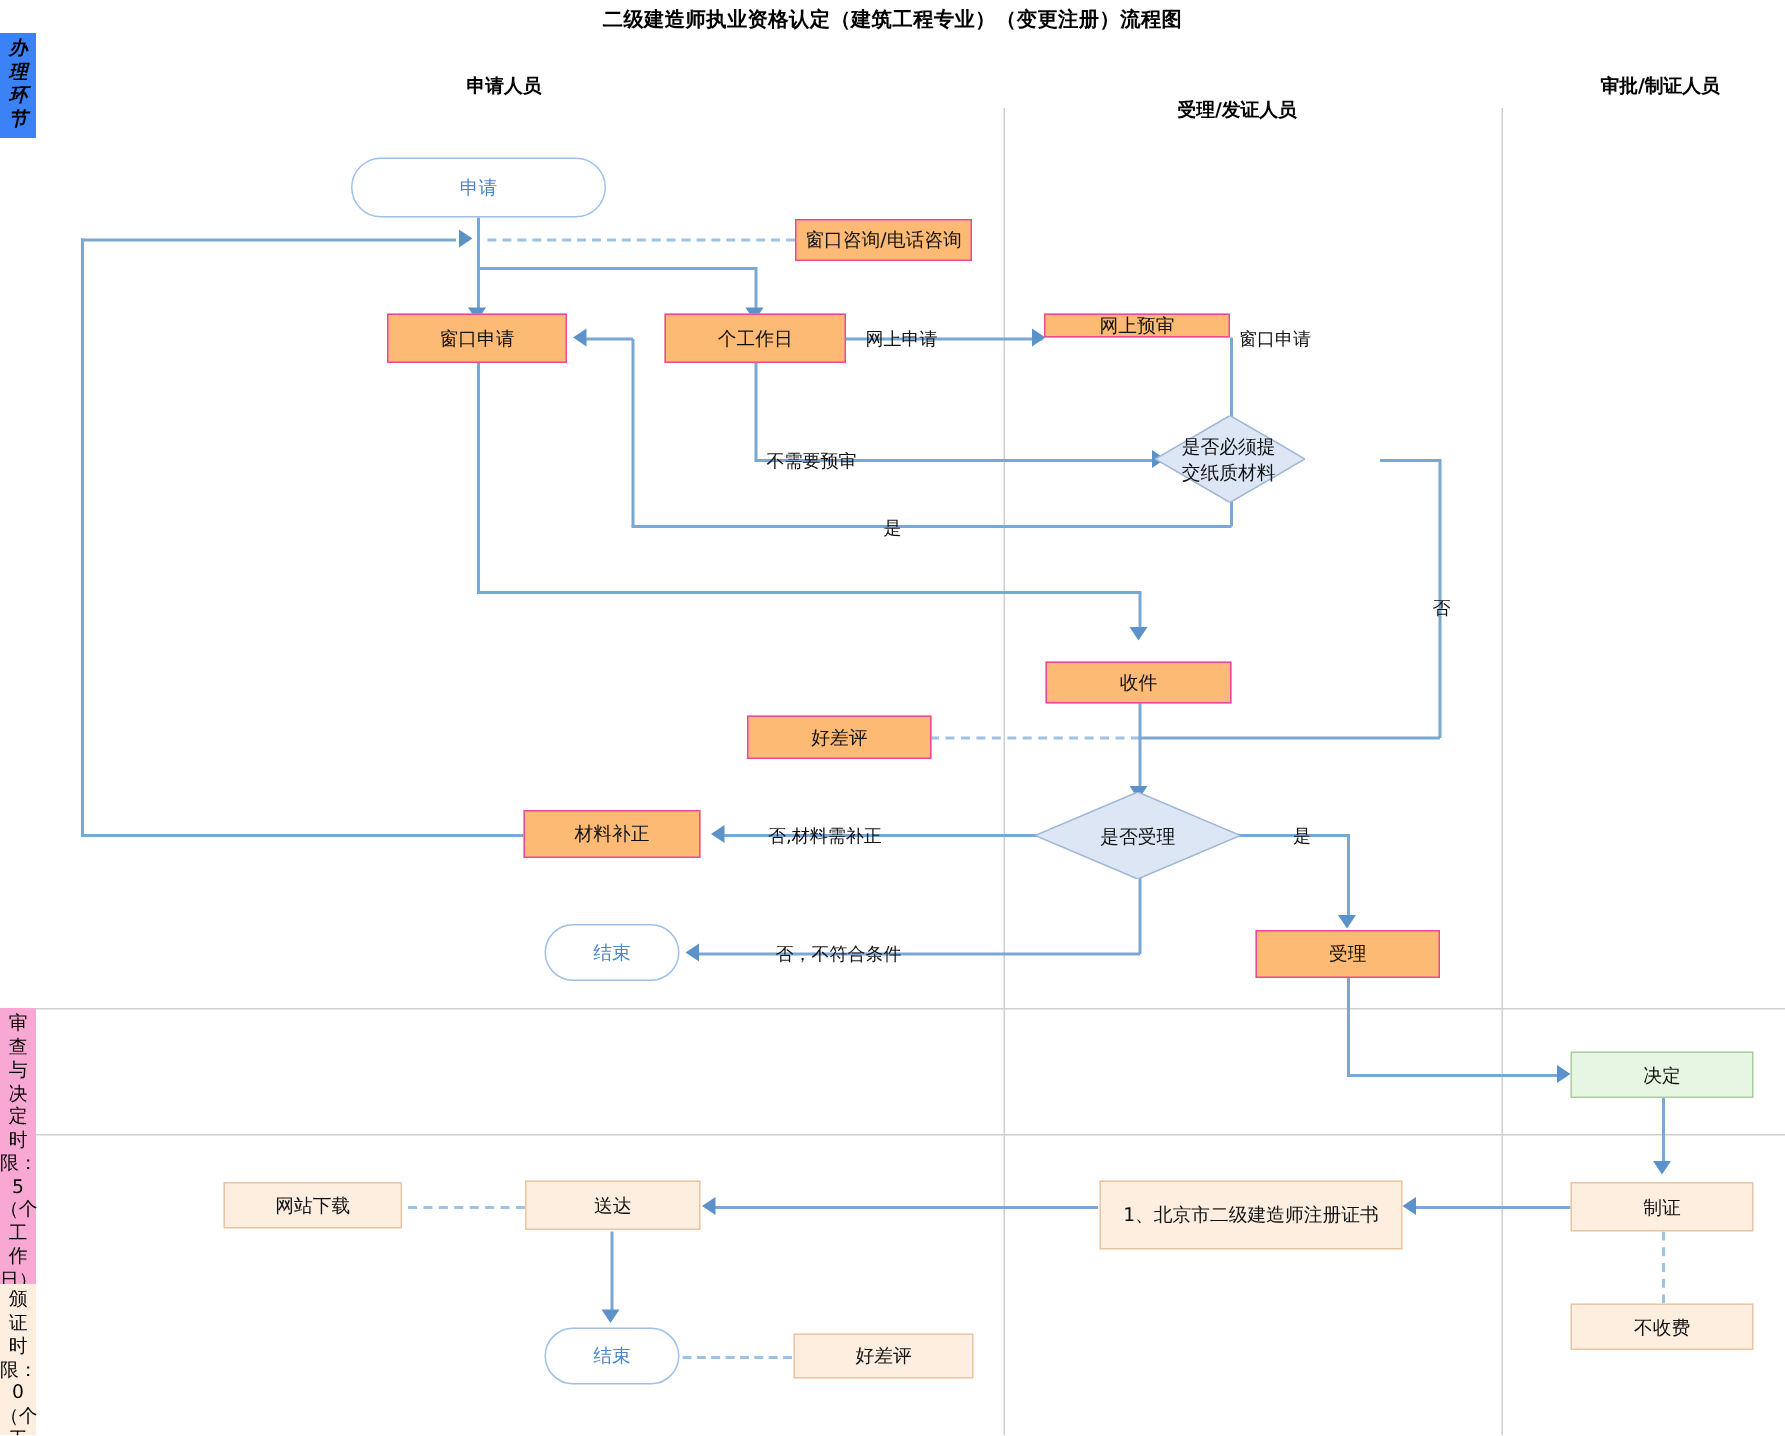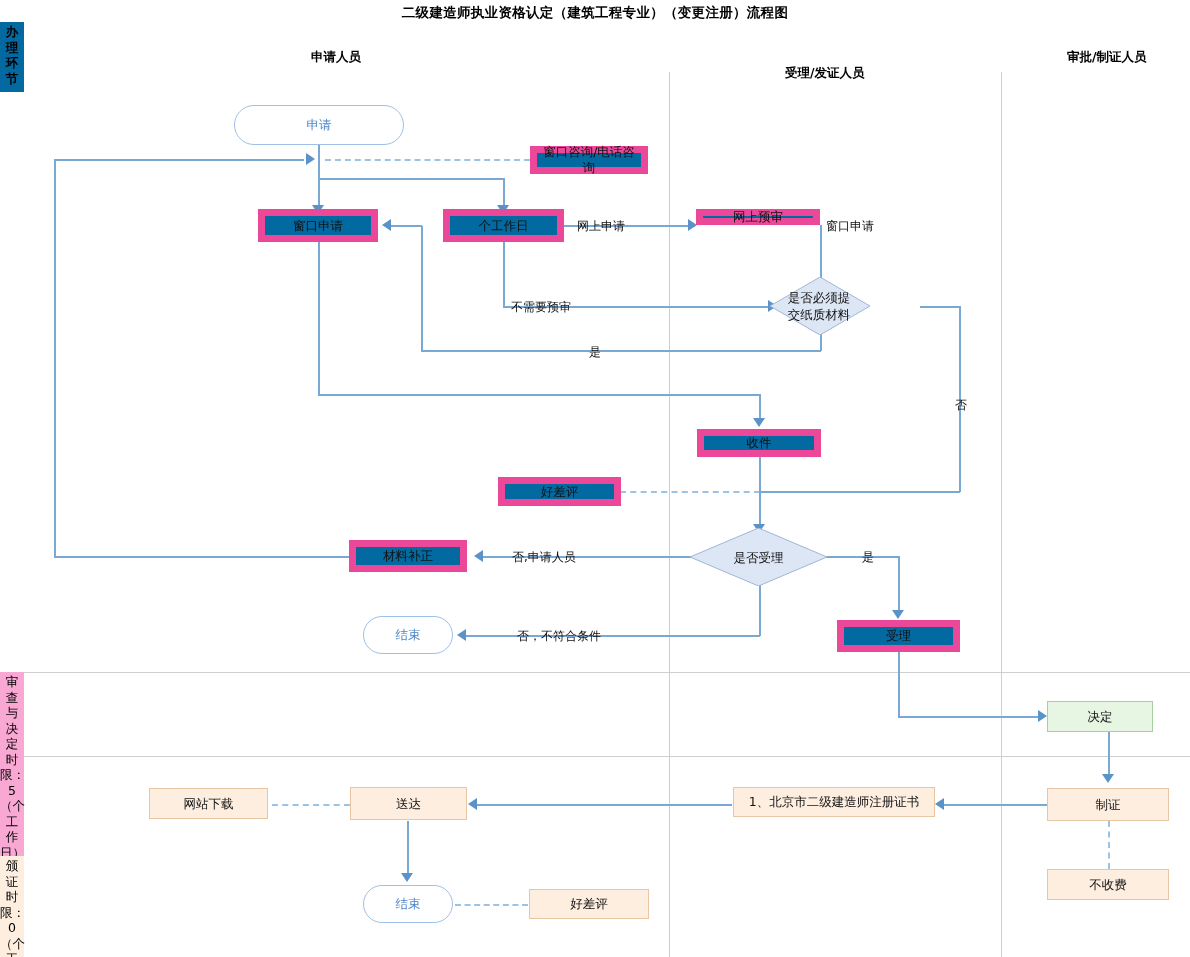--- a/index.html
+++ b/index.html
@@ -8,38 +8,38 @@
 
   
   .title{position:absolute;left:0;top:4px;width:1190px;text-align:center;
          font-size:13.5px;font-weight:bold;color:#000;letter-spacing:.3px;}
 
   
   .side-col{position:absolute;left:0;top:22px;width:24px;height:935px;}
   .side-cell{position:absolute;left:0;width:24px;box-sizing:border-box;
              font-size:12.5px;line-height:15.5px;color:#000;text-align:center;
              word-break:break-all;padding-top:2px;}
-  .side-head{top:0;height:70px;background:#0369a1;font-weight:bold;}
+  .side-head{top:0;height:70px;background:#3b82f6;font-weight:bold;font-style:italic;}
   .sc-blue{background:#dce6f5;}
   .sc-green{background:#f9a8d4;}
   .sc-peach{background:#fdeee0;}
 
   
   .lane-head{position:absolute;font-size:12.5px;font-weight:bold;color:#000;
              white-space:nowrap;}
 
   
   .vline{position:absolute;width:1px;background:#cfcfcf;}
   .hline{position:absolute;height:1px;background:#cfcfcf;}
 
   
   .node{position:absolute;box-sizing:border-box;display:flex;align-items:center;
         justify-content:center;text-align:center;font-size:12.5px;line-height:16px;
         color:#111;white-space:pre-line;}
-  .n-blue{background:#0369a1;border:7px solid #ec4899;}
+  .n-blue{background:#fdba74;border:1px solid #ec4899;}
   .n-green{background:#e7f5e3;border:1px solid #a8cfa0;}
   .n-peach{background:#fdeee0;border:1px solid #e8c6a3;}
   .n-round{background:#fff;border:1.4px solid #9fc0e8;border-radius:22px;color:#4a86c8;}
   .n-diam{background:transparent;border:0;}
   .diam-shape{position:absolute;left:0;top:0;width:100%;height:100%;}
   .diam-txt{position:relative;z-index:2;width:100%;text-align:center;
             font-size:12.5px;line-height:17px;color:#111;}
 
   
   .seg{position:absolute;background:#7aa8d4;}
@@ -171,55 +171,55 @@
   <div class="node n-blue" style="left:696px;top:209px;width:124px;height:16px;">网上预审</div>
 
   <div class="node n-diam" style="left:770px;top:277px;width:100px;height:58px;">
     <svg class="diam-shape" viewBox="0 0 100 58" preserveAspectRatio="none">
       <polygon points="50,0 100,29 50,58 0,29" fill="#dce6f5" stroke="#9fb6d6" stroke-width="1"></polygon>
     </svg>
     <div class="diam-txt" style="margin-left:-2px;">是否必须提
 交纸质材料</div>
   </div>
 
-  <div class="node n-blue" style="left:697px;top:429px;width:124px;height:28px;">收件</div>
+  <div class="node n-blue" style="left:697px;top:441px;width:124px;height:28px;">收件</div>
 
   <div class="node n-blue" style="left:498px;top:477px;width:123px;height:29px;">好差评</div>
 
   <div class="node n-diam" style="left:690px;top:528px;width:137px;height:58px;">
     <svg class="diam-shape" viewBox="0 0 137 58" preserveAspectRatio="none">
       <polygon points="68.5,0 137,29 68.5,58 0,29" fill="#dce6f5" stroke="#9fb6d6" stroke-width="1"></polygon>
     </svg>
     <div class="diam-txt">是否受理</div>
   </div>
 
   <div class="node n-blue" style="left:349px;top:540px;width:118px;height:32px;">材料补正</div>
 
   <div class="node n-round" style="left:363px;top:616px;width:90px;height:38px;">结束</div>
 
   <div class="node n-blue" style="left:837px;top:620px;width:123px;height:32px;">受理</div>
 
-  <div class="node n-green" style="left:1047px;top:701px;width:106px;height:31px;">决定</div>
+  <div class="node n-green" style="left:1047px;top:701px;width:122px;height:31px;">决定</div>
 
   <div class="node n-peach" style="left:1047px;top:788px;width:122px;height:33px;">制证</div>
 
   <div class="node n-peach" style="left:1047px;top:869px;width:122px;height:31px;">不收费</div>
 
-  <div class="node n-peach" style="left:733px;top:787px;width:202px;height:30px;">1、北京市二级建造师注册证书</div>
+  <div class="node n-peach" style="left:733px;top:787px;width:202px;height:46px;">1、北京市二级建造师注册证书</div>
 
   <div class="node n-peach" style="left:350px;top:787px;width:117px;height:33px;">送达</div>
 
   <div class="node n-peach" style="left:149px;top:788px;width:119px;height:31px;">网站下载</div>
 
   <div class="node n-round" style="left:363px;top:885px;width:90px;height:38px;">结束</div>
 
   <div class="node n-peach" style="left:529px;top:889px;width:120px;height:30px;">好差评</div>
 
   <div class="elabel" style="left:577px;top:218px;">网上申请</div>
   <div class="elabel" style="left:826px;top:218px;">窗口申请</div>
   <div class="elabel" style="left:511px;top:299px;">不需要预审</div>
   <div class="elabel" style="left:589px;top:344px;">是</div>
   <div class="elabel vert" style="left:952px;top:390px;">否</div>
   <div class="elabel" style="left:862px;top:549px;">是</div>
-  <div class="elabel" style="left:512px;top:549px;">否,申请人员</div>
+  <div class="elabel" style="left:512px;top:549px;">否,材料需补正</div>
   <div class="elabel" style="left:517px;top:628px;">否，不符合条件</div>
 
 </div>
 
 </body></html>

